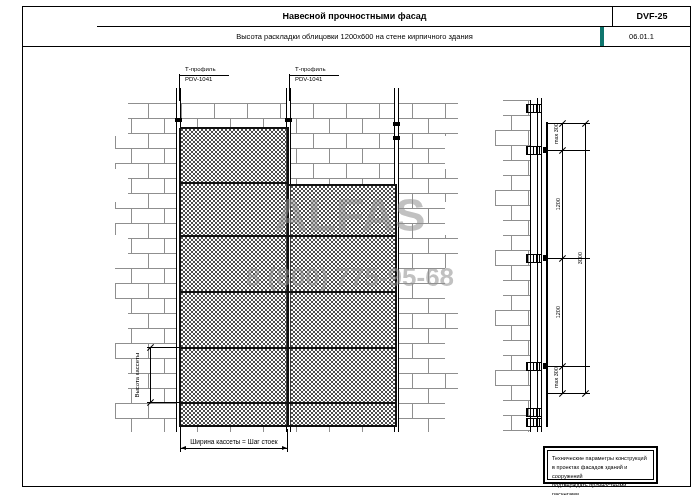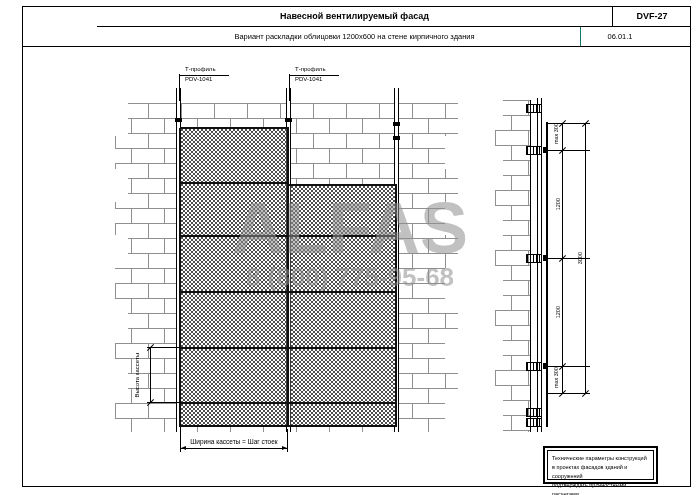--- a/index.html
+++ b/index.html
@@ -73,24 +73,24 @@
   .note-inner{border:1px solid #000;height:100%;box-sizing:border-box;
               padding:3px 4px;font-size:5.5px;line-height:1.65;}
 </style>
 </head>
 <body>
 
 <div id="stage">
 
   <div class="abs sheet-border" style="left:22px;top:6px;width:669px;height:481px;"></div>
 
-  <div class="abs cell t-bold" style="left:97px;top:6px;width:515px;height:21px;border-bottom:1px solid #000;">Навесной вентилируемый фасад</div>
-  <div class="abs cell t-reg" style="left:97px;top:27px;width:515px;height:19px;">Вариант раскладки облицовки 1200x600 на стене кирпичного здания</div>
-  <div class="abs cell t-bold" style="left:612px;top:6px;width:79px;height:21px;border-left:1px solid #000;border-bottom:1px solid #000;">DVF-27</div>
-  <div class="abs cell t-reg" style="left:580px;top:27px;width:79px;height:19px;border-left:1px solid #0f766e;">06.01.1</div>
+  <div class="abs cell t-bold" style="left:97px;top:6px;width:515px;height:21px;border-bottom:1px solid #000;">Навесной прочностными фасад</div>
+  <div class="abs cell t-reg" style="left:97px;top:27px;width:515px;height:19px;">Высота раскладки облицовки 1200x600 на стене кирпичного здания</div>
+  <div class="abs cell t-bold" style="left:612px;top:6px;width:79px;height:21px;border-left:1px solid #000;border-bottom:1px solid #000;">DVF-25</div>
+  <div class="abs cell t-reg" style="left:600px;top:27px;width:79px;height:19px;border-left:4px solid #0f766e;">06.01.1</div>
   <div class="abs hline" style="left:22px;top:46px;width:669px;"></div>
 
   <div class="abs brick wall-front" style="left:115px;top:103px;width:343px;height:329px;"></div>
 
   <div class="abs profile" style="left:176px;top:88px;height:344px;"></div>
   <div class="abs profile" style="left:286px;top:88px;height:344px;"></div>
   <div class="abs profile" style="left:394px;top:88px;height:344px;"></div>
   <div class="abs splice" style="left:175px;top:118px;width:7px;height:4px;"></div>
   <div class="abs splice" style="left:285px;top:118px;width:7px;height:4px;"></div>
   <div class="abs splice" style="left:393px;top:122px;width:7px;height:4px;"></div>
@@ -189,21 +189,21 @@
   <div class="abs cell" style="left:552px;top:290px;width:11px;height:44px;">
     <span class="rot sec-dim">1200</span>
     </div>
   <div class="abs cell" style="left:550px;top:356px;width:11px;height:44px;">
     <span class="rot sec-dim">max 300</span>
     </div>
   <div class="abs cell" style="left:574px;top:236px;width:11px;height:44px;">
     <span class="rot sec-dim">3000</span>
     </div>
 
-  <div class="abs wm" style="left:230px;top:192px;width:240px;font-size:72px;">ALFAS</div>
+  <div class="abs wm" style="left:230px;top:192px;width:240px;font-size:46px;">ALFAS</div>
   <div class="abs wm" style="left:220px;top:264px;width:260px;font-size:26px;">8 (800) 775-95-68</div>
 
   <div class="abs note-outer" style="left:543px;top:446px;width:115px;height:38px;">
     <div class="note-inner">
       <div>Технические параметры конструкций</div>
       <div>в проектах фасадов зданий и сооружений</div>
       <div>подтверждать прочностными расчетами.</div>
     </div>
   </div>
 

